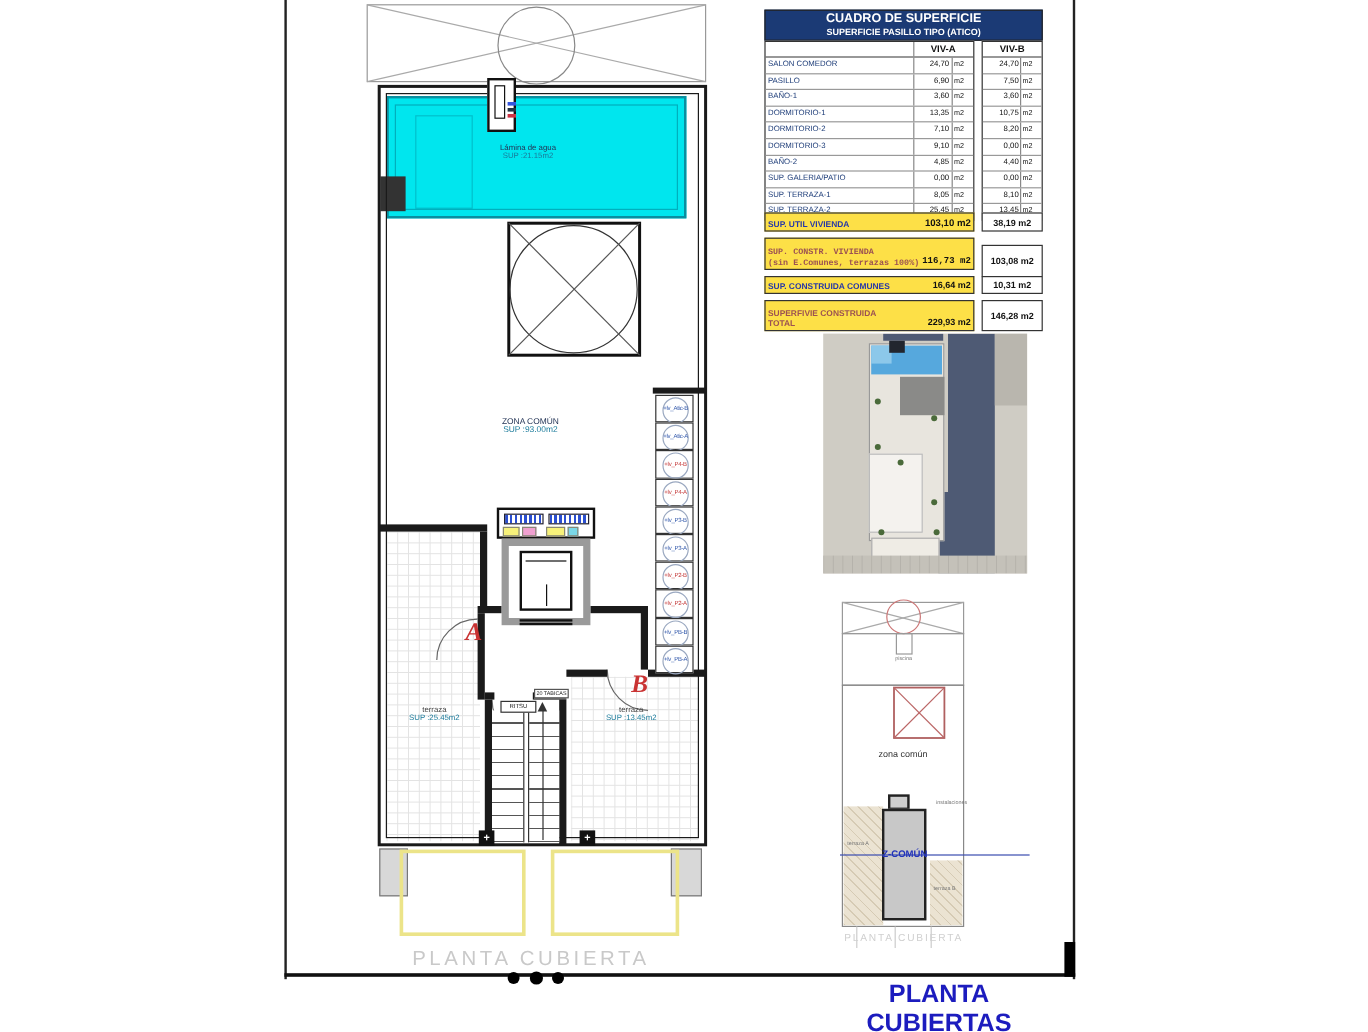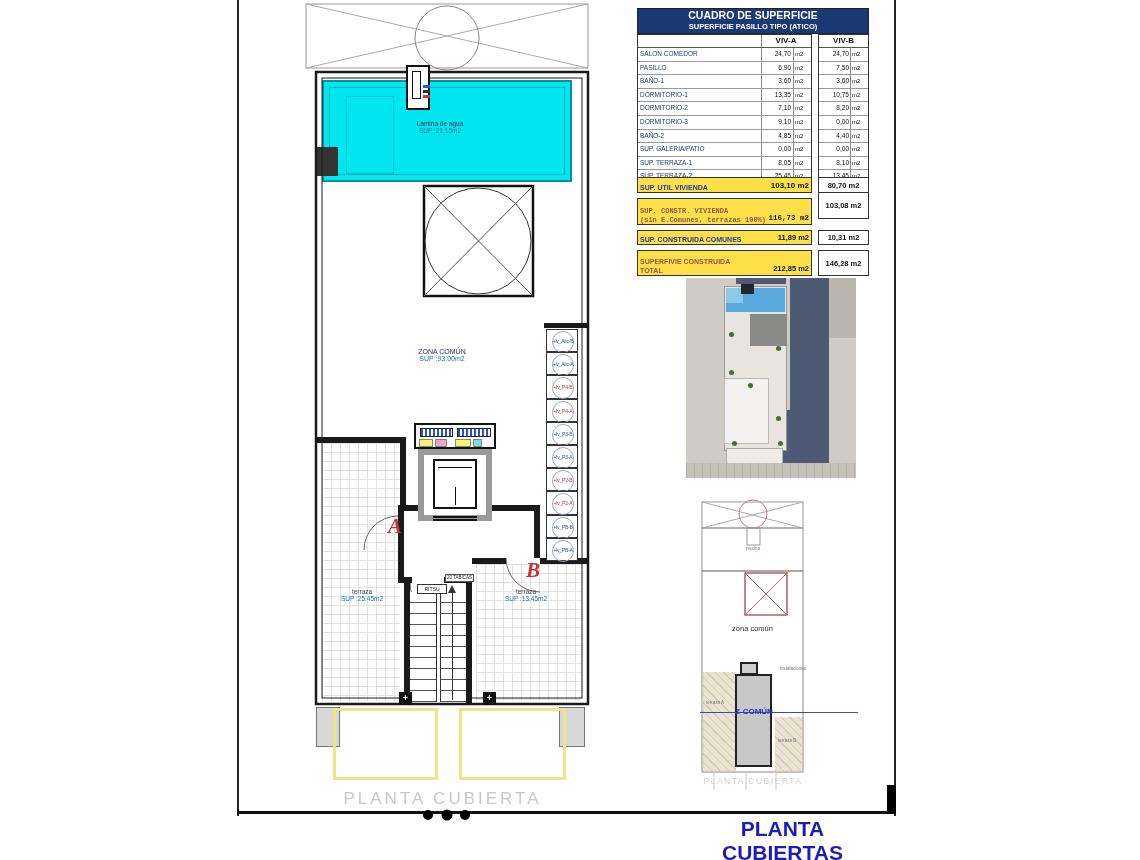--- a/index.html
+++ b/index.html
@@ -417,43 +417,43 @@
         <span class="tvb">13,45</span>
         <span class="tub">m2</span>
       </div>
     </div>
 </div>
 
 <div class="abs totA" style="top:177px;height:16px;">
   <span class="lab" data-color="blue">SUP. UTIL VIVIENDA</span>
   <span class="val" style="font-size:8px;">103,10 m2</span>
 </div>
-<div class="abs totB" style="top:177px;height:16px;">80,70 m2</div>
+<div class="abs totB" style="top:177px;height:16px;">38,19 m2</div>
 
 <div class="abs totA" style="top:198px;height:27px;font-family:Liberation Mono, monospace;">
   <span class="lab" data-color="red">
     <span style="display:block;">SUP. CONSTR. VIVIENDA</span>
     <span style="display:block;">(sin E.Comunes, terrazas 100%)</span>
   </span>
   <span class="val">116,73 m2</span>
 </div>
-<div class="abs totB" style="top:192px;height:27px;">103,08 m2</div>
+<div class="abs totB" style="top:204px;height:27px;">103,08 m2</div>
 
 <div class="abs totA" style="top:230px;height:15px;">
   <span class="lab" data-color="blue">SUP. CONSTRUIDA COMUNES</span>
-  <span class="val">11,89 m2</span>
+  <span class="val">16,64 m2</span>
 </div>
 <div class="abs totB" style="top:230px;height:15px;">10,31 m2</div>
 
 <div class="abs totA" style="top:250px;height:26px;">
   <span class="lab" data-color="red">
     <span style="display:block;">SUPERFIVIE CONSTRUIDA</span>
     <span style="display:block;">TOTAL</span>
   </span>
-  <span class="val">212,85 m2</span>
+  <span class="val">229,93 m2</span>
 </div>
 <div class="abs totB" style="top:250px;height:26px;">146,28 m2</div>
 
 <div class="abs render">
   <svg class="abs" style="left:0;top:0;" width="170" height="200">
     <polygon points="100,0 143,0 143,200 96,200 96,132 104,132 104,0" fill="#4e5a74"></polygon>
     <polygon points="50,0 100,0 100,6 50,6" fill="#4e5a74"></polygon>
     <polygon points="143,0 170,0 170,60 143,60" fill="#b9b6ae"></polygon>
   </svg>
   <div class="abs r-plot"></div>

